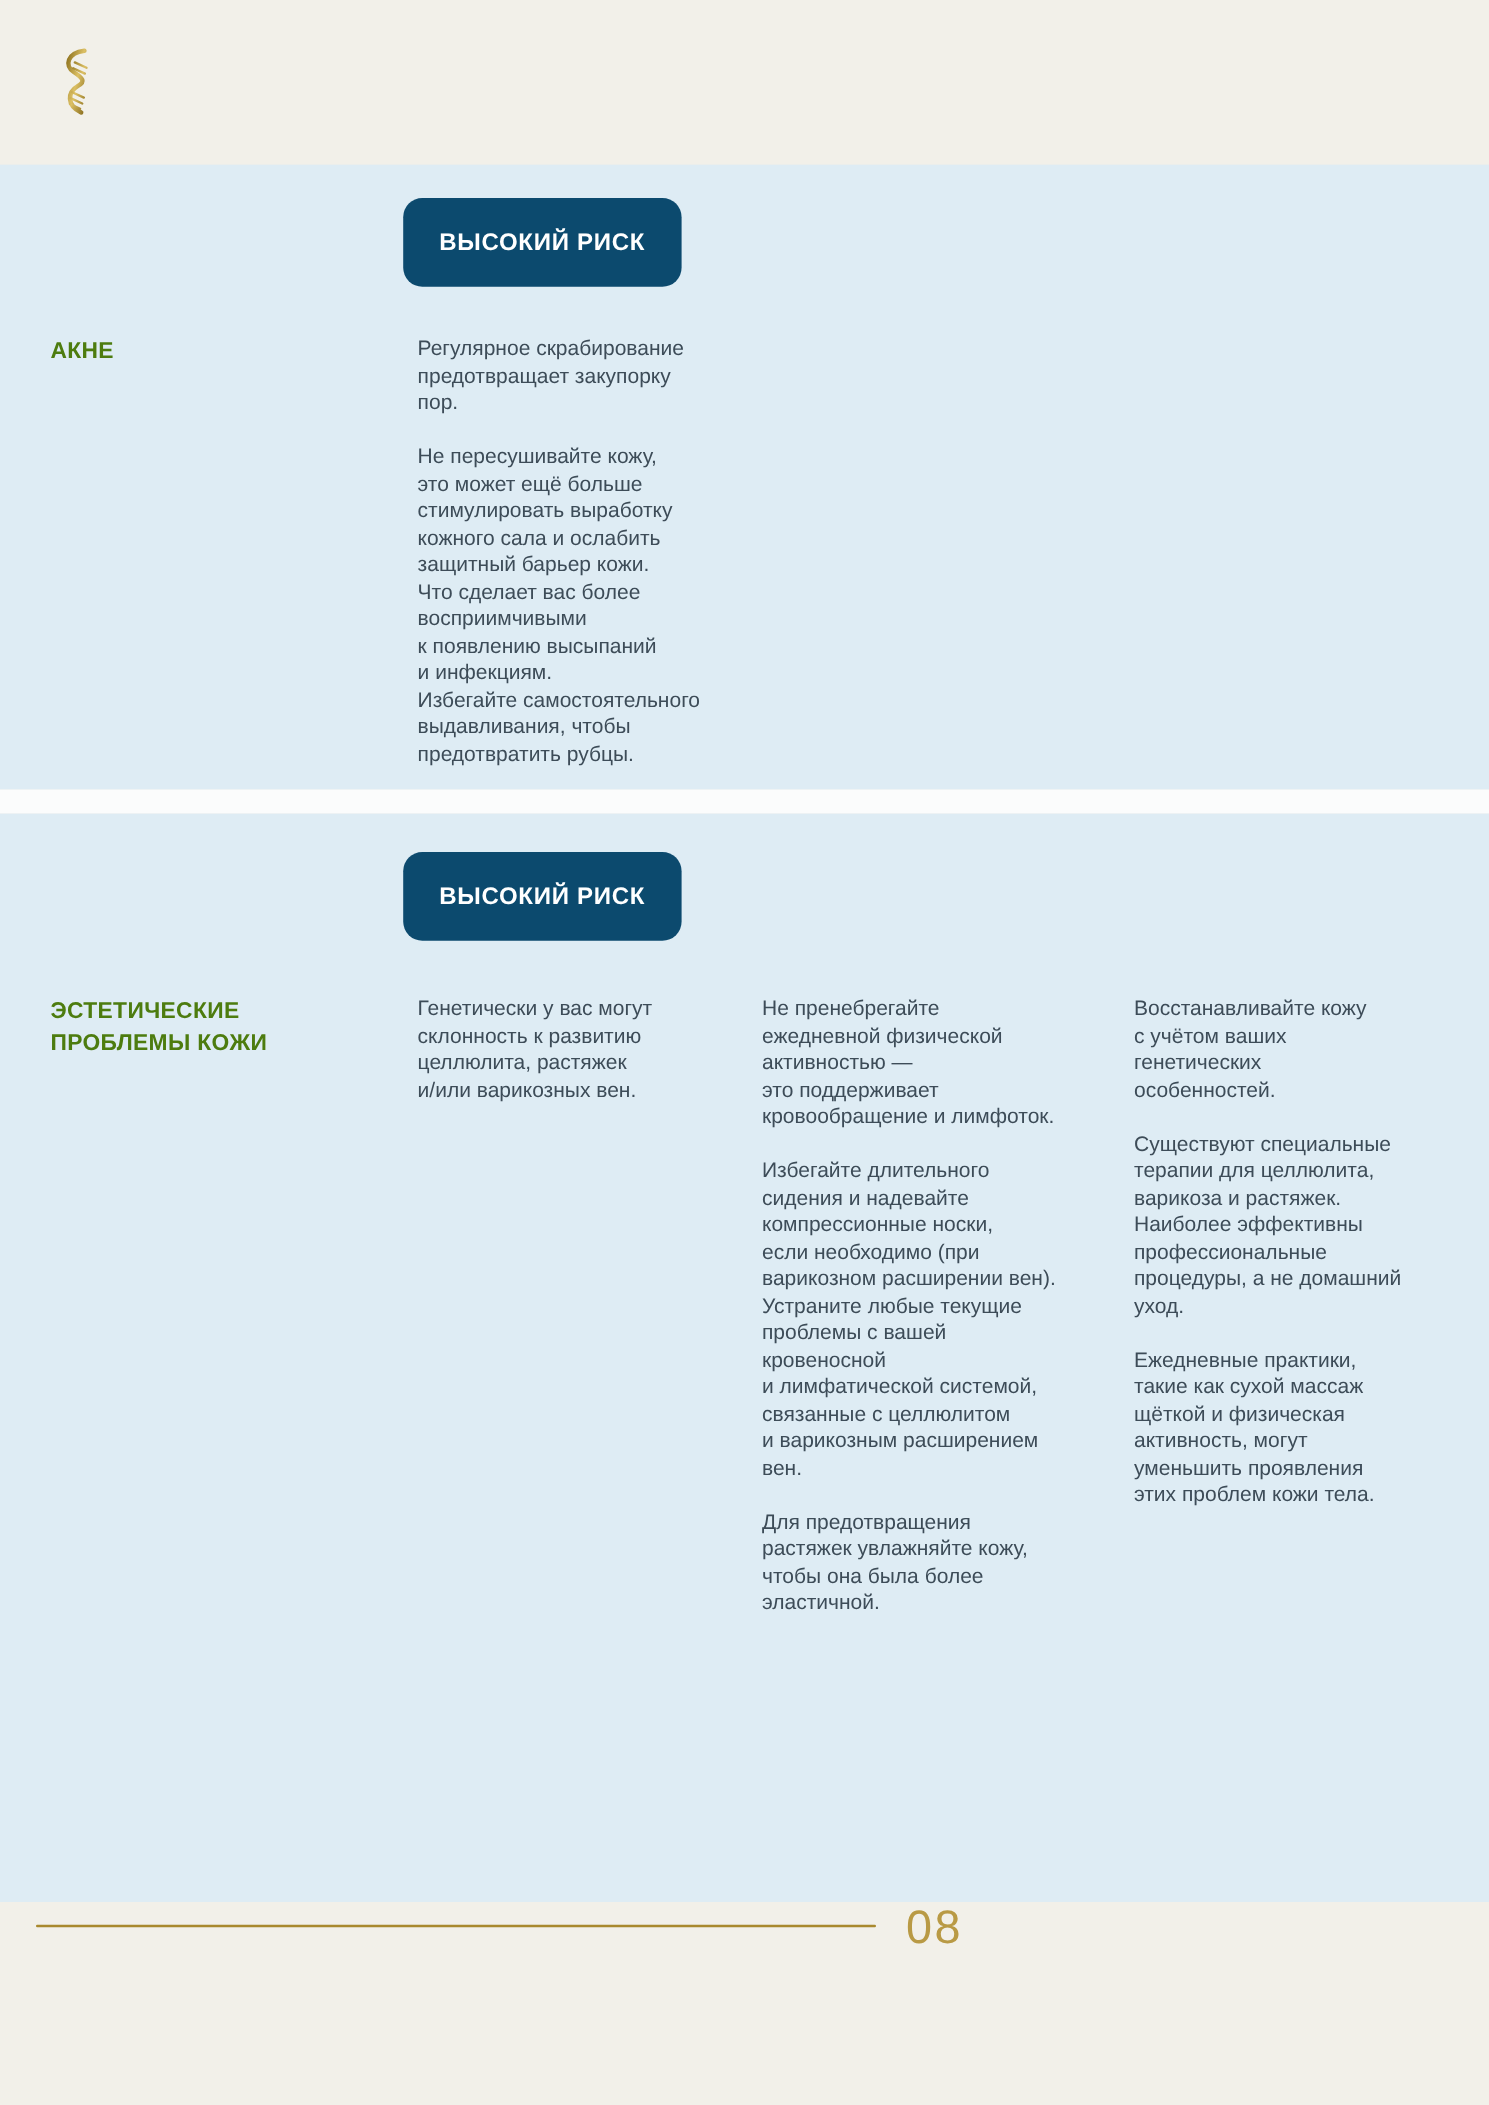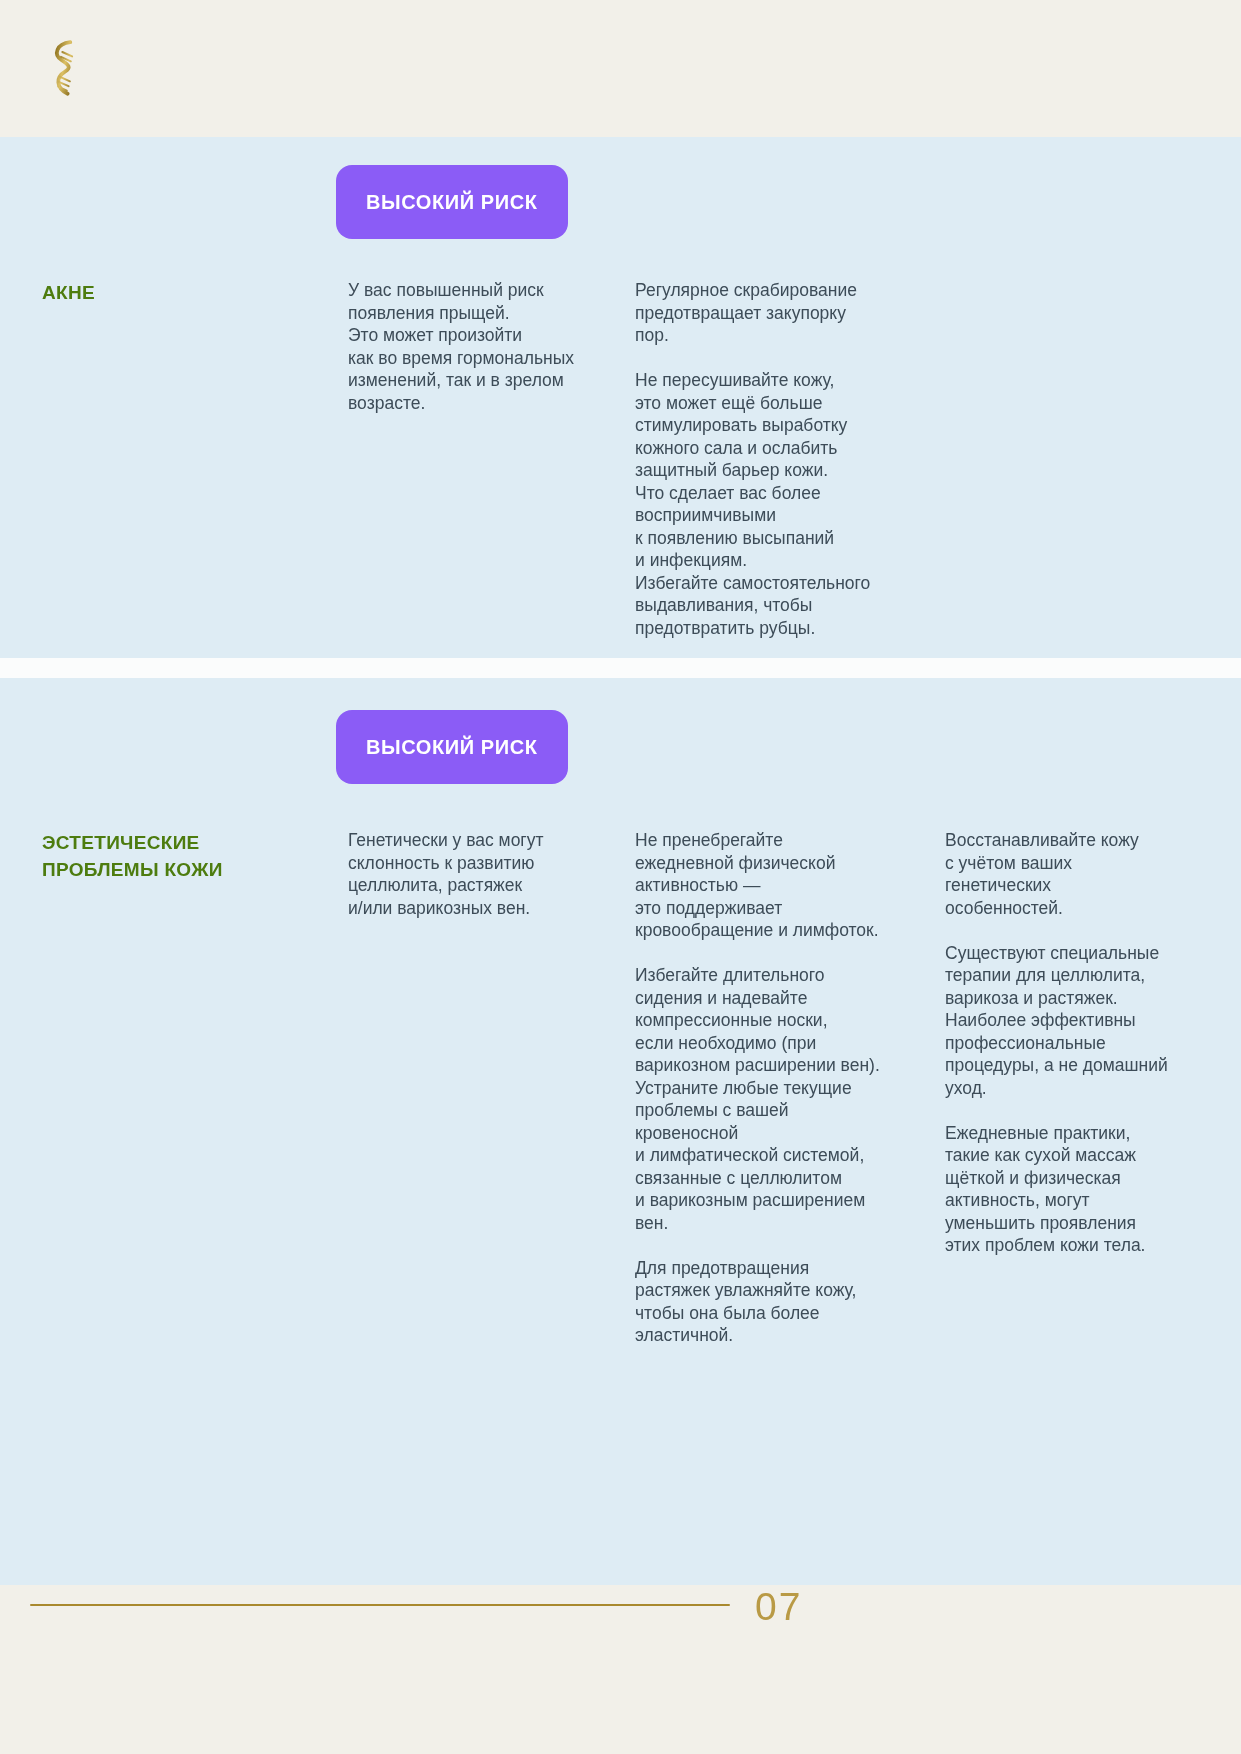--- a/index.html
+++ b/index.html
@@ -31,21 +31,21 @@
 
   
   .section { background:#deecf4; padding-left:42px; padding-right:36px; }
   .section-1 { height:521px; padding-top:28px; }
   .section-2 { height:907px; padding-top:32px; }
   .gap { height:20px; background:#fbfcfc; }
 
   .badge {
     display:inline-block;
     margin-left:294px;
-    background:#8b5cf6;
+    background:#0c4a6e;
     color:#ffffff;
     font-size:20px; font-weight:700; letter-spacing:0.6px;
     line-height:20px;
     padding:27px 30px;
     border-radius:16px;
     text-transform:uppercase;
   }
   .sec-1-badge-gap { margin-top:40px; }
   .sec-2-badge-gap { margin-top:45px; }
 
@@ -93,26 +93,20 @@
         <path d="M15 14 l11 5 M13.5 19.5 l11 5 M12.5 42 l11 5 M11 47.5 l11 5 M10.5 53 l9.5 4.5" fill="none" stroke="url(#gold)" stroke-width="2.2" stroke-linecap="round"></path>
       </svg>
     </span>
   </div>
 
 
   <div class="section section-1">
     <span class="badge">ВЫСОКИЙ РИСК</span>
     <div class="cols sec-1-badge-gap">
       <div class="problem">АКНЕ</div>
-      <div class="text">У вас повышенный риск
-появления прыщей.
-Это может произойти
-как во время гормональных
-изменений, так и в зрелом
-возрасте.</div>
       <div class="text">Регулярное скрабирование
 предотвращает закупорку
 пор.
 
 Не пересушивайте кожу,
 это может ещё больше
 стимулировать выработку
 кожного сала и ослабить
 защитный барьер кожи.
 Что сделает вас более
@@ -176,16 +170,16 @@
 такие как сухой массаж
 щёткой и физическая
 активность, могут
 уменьшить проявления
 этих проблем кожи тела.</div>
     </div>
   </div>
 
   <div class="footer">
     <div class="gold-line"></div>
-    <div class="page-num">07</div>
+    <div class="page-num">08</div>
   </div>
 
 </div>
 
 </body></html>

